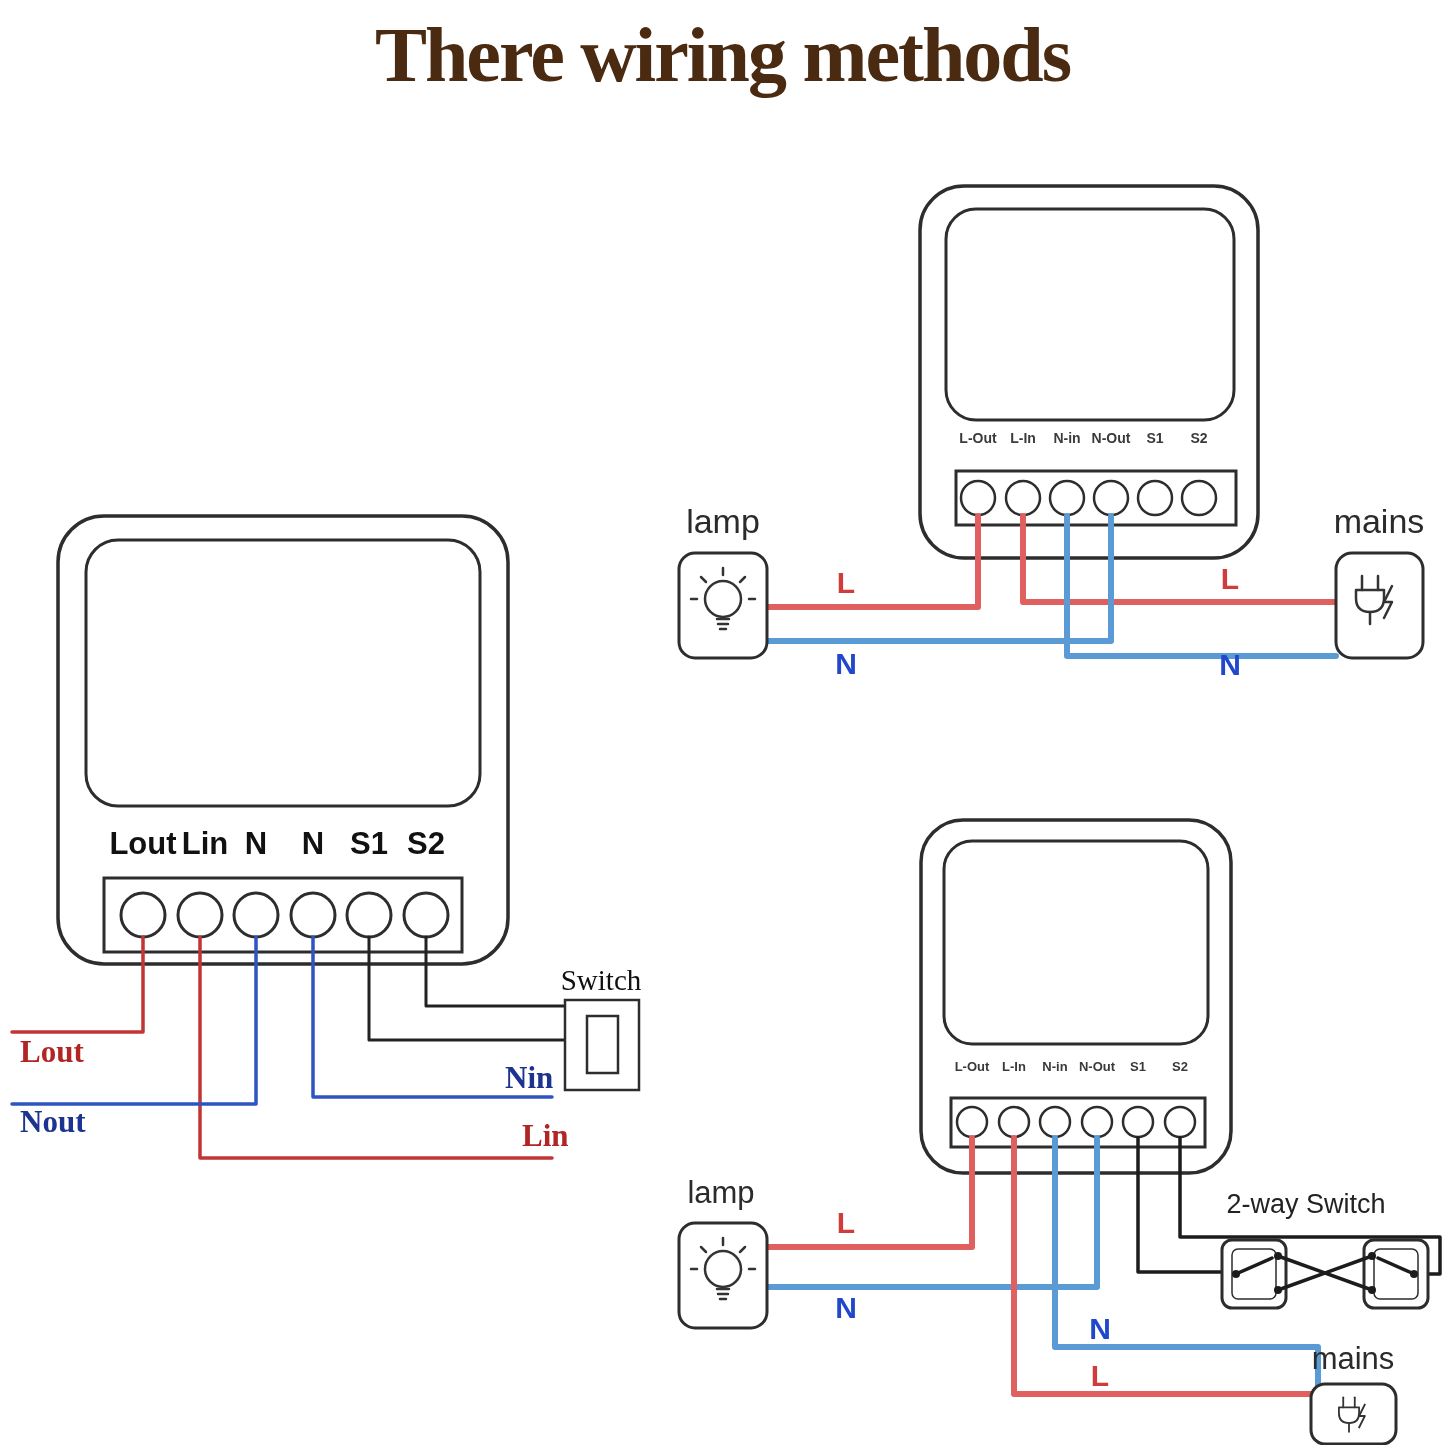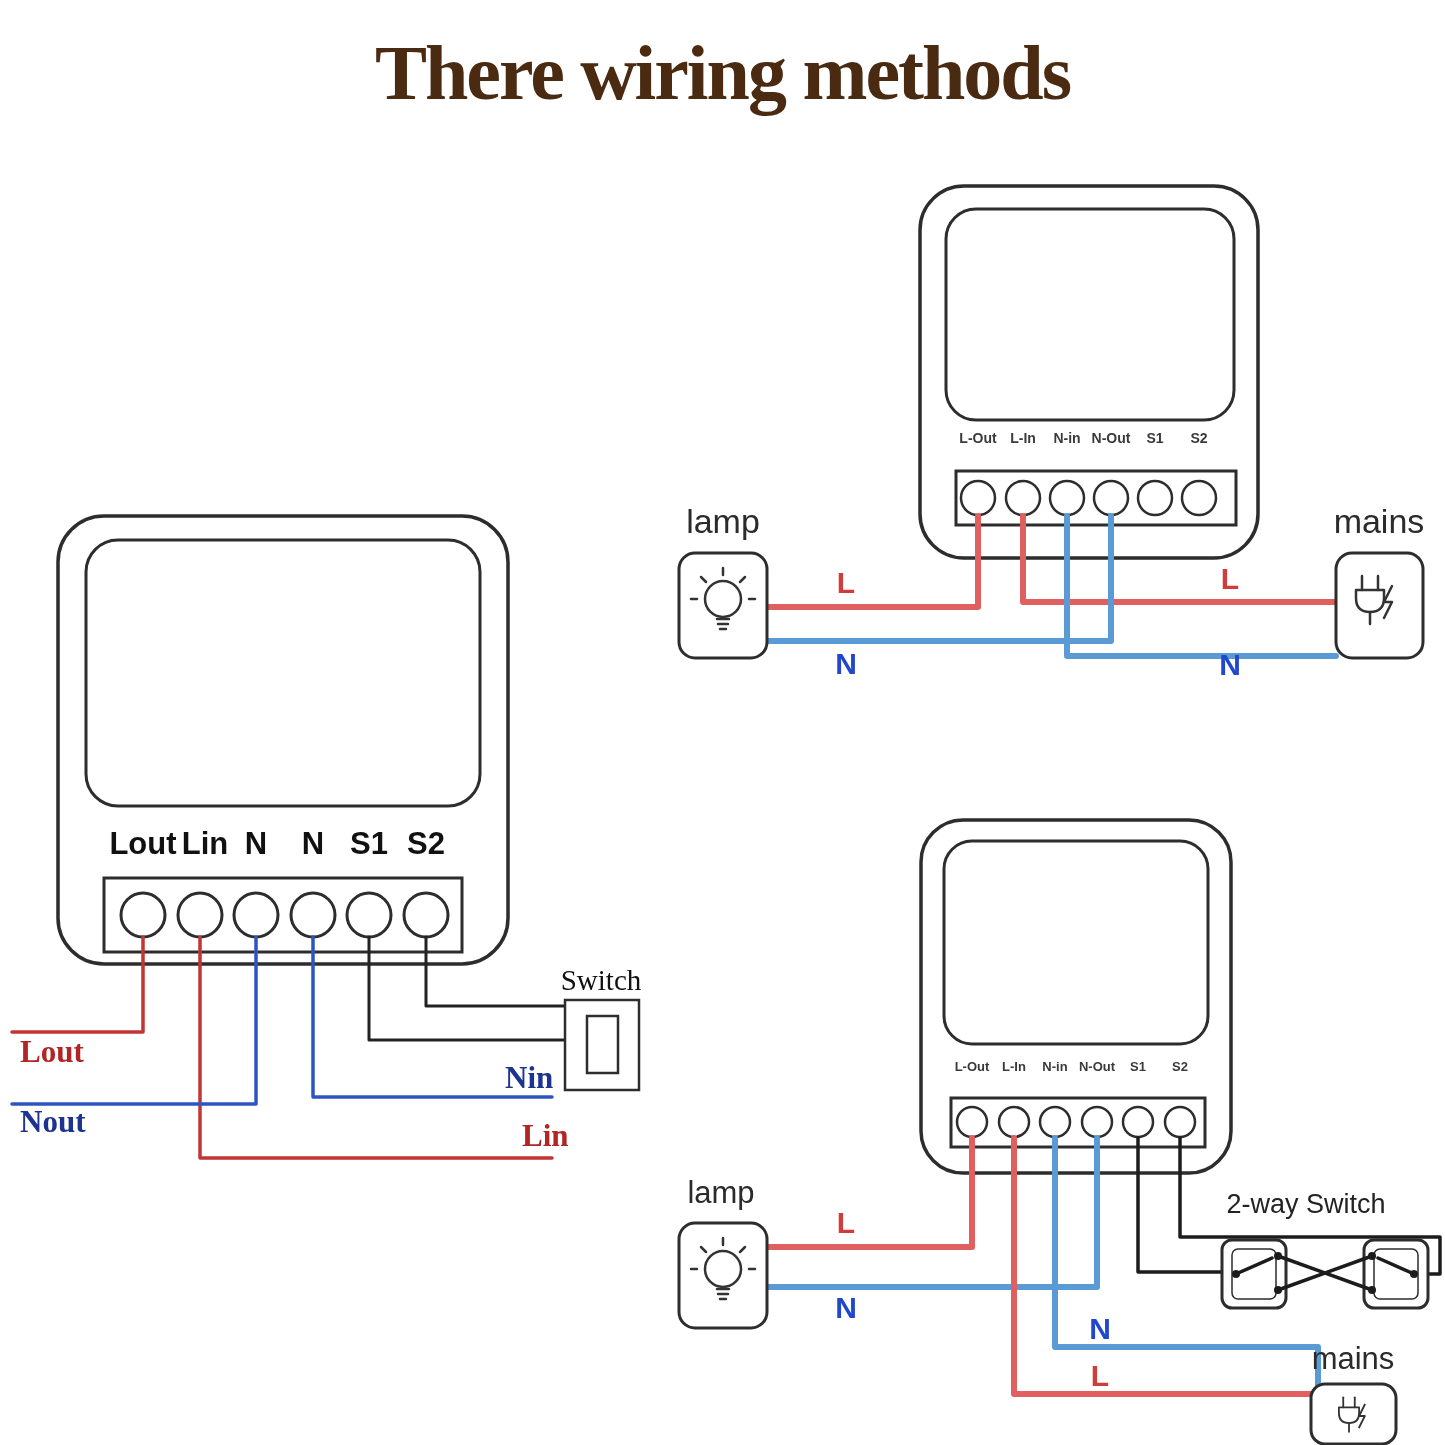--- a/index.html
+++ b/index.html
@@ -1,18 +1,18 @@
 <!DOCTYPE html>
 <html><head>
 <meta charset="utf-8">
 <style>
   html,body{margin:0;padding:0;background:#fff;}
   .canvas{position:relative;width:1445px;height:1445px;background:#ffffff;overflow:hidden;
           font-family:"Liberation Sans",sans-serif;}
-  .page-title{position:absolute;top:28px;left:0;width:100%;text-align:center;margin:0;
+  .page-title{position:absolute;top:10px;left:0;width:100%;text-align:center;margin:0;
               font-family:"Liberation Serif",serif;font-weight:700;font-size:78px;
               letter-spacing:-2px;color:#4a2a10;}
   svg{position:absolute;top:0;left:0;}
   .module-stroke{fill:#ffffff;stroke:#2d2d2d;}
   .icon-stroke{fill:none;stroke:#333;stroke-width:2.5;stroke-linecap:round;stroke-linejoin:round;}
   .wire{fill:none;stroke-linecap:round;stroke-linejoin:round;}
   .wire-red-l{stroke:#c23535;stroke-width:3.5;}
   .wire-blue-l{stroke:#2c55c2;stroke-width:3.5;}
   .wire-black-l{stroke:#222;stroke-width:3;}
   .wire-red-r{stroke:#e06060;stroke-width:6;}

